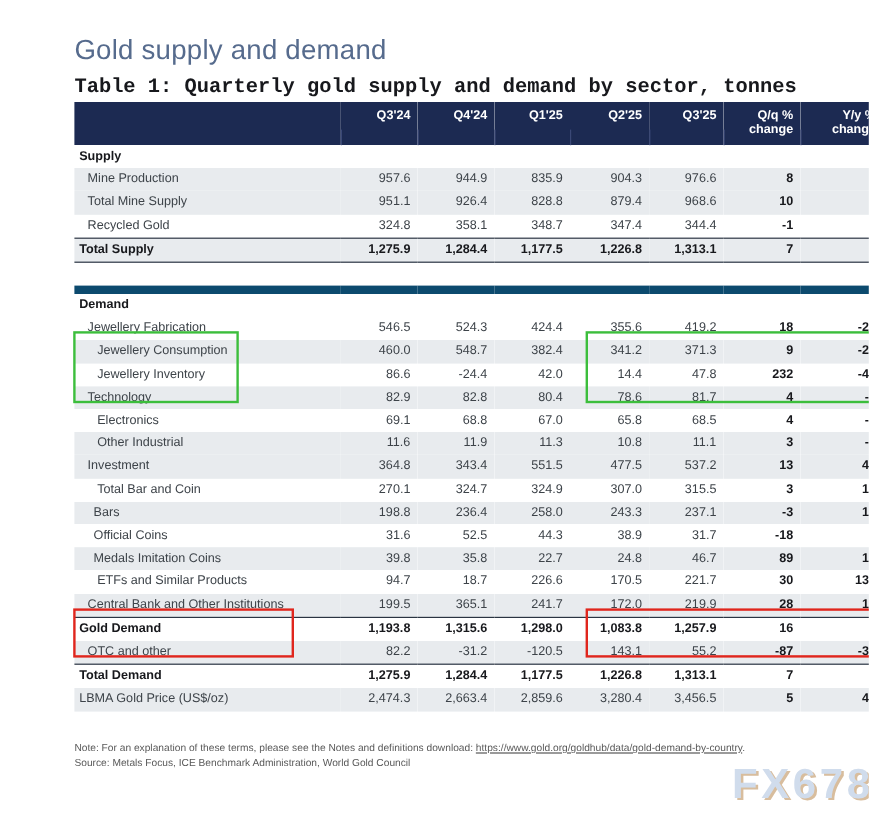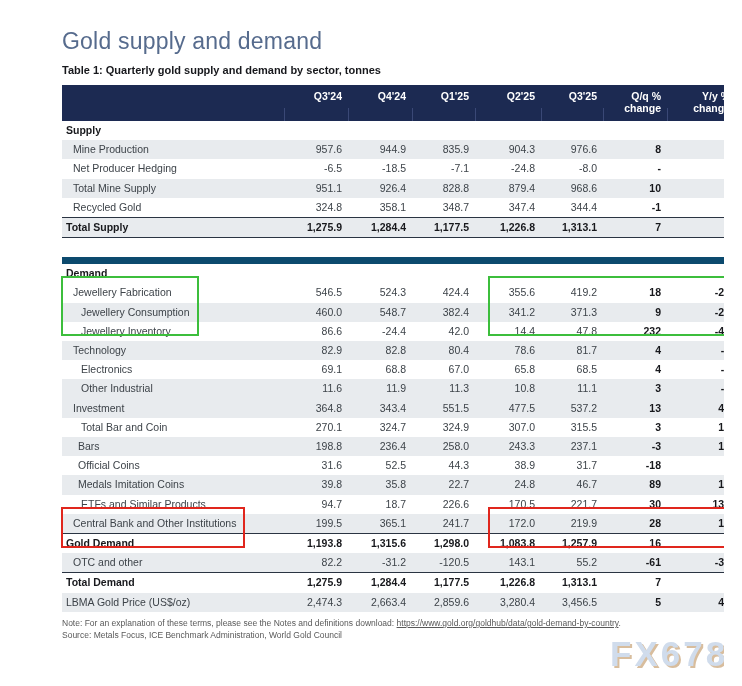--- a/index.html
+++ b/index.html
@@ -1,21 +1,21 @@
 <!DOCTYPE html>
 <html style="--header-bg: #1c2a52; --row-shade: #e8ebee; --rule: #2a3442; --title-color: #566b8d; --wm-fill: #d0dcec; --wm-shadow: #d8bd9d;"><head>
 <meta charset="utf-8">
 <style>
   html,body{margin:0;padding:0;background:#ffffff;}
   body{font-family:"Liberation Sans", sans-serif; -webkit-font-smoothing:antialiased;}
   #page{position:relative;width:724px;height:686px;background:#fff;overflow:hidden;}
 
   #title{position:absolute;left:62px;top:28px;font-size:23px;font-weight:400;
          color:var(--title-color,#566b8d);letter-spacing:.2px;}
-  #subtitle{position:absolute;left:62px;top:64px;font-size:11px;font-weight:700;color:#17181c;}
+  #subtitle{position:absolute;left:62px;top:64px;font-size:17px;font-weight:700;color:#17181c;font-family:Liberation Mono, monospace;}
 
   #table-wrapper{position:absolute;left:62px;top:85px;width:674px;}
   table{border-collapse:collapse;table-layout:fixed;width:674px;font-size:10.5px;color:#3d4349;}
   col.c-label{width:222px;} col.c1{width:64px;} col.c2{width:64px;} col.c3{width:63px;}
   col.c4{width:66px;} col.c5{width:62px;} col.c6{width:64px;} col.c7{width:69px;}
 
   thead th{background:var(--header-bg,#1c2a52);color:#fff;font-weight:700;font-size:10.5px;
            height:31px;vertical-align:top;padding:5px 6px 0 0;text-align:right;
            white-space:pre-line;line-height:12px;position:relative;margin-top:12px;}
   thead th.first{text-align:left;}
@@ -95,30 +95,20 @@
           <tr class="shaded">
             <td class="label ind-1"><span class="label-text">Mine Production</span></td>
             <td class="num">957.6</td>
             <td class="num">944.9</td>
             <td class="num">835.9</td>
             <td class="num">904.3</td>
             <td class="num">976.6</td>
             <td class="num pct">8</td>
             <td class="num pct">2</td>
           </tr>
-          <tr class="">
-            <td class="label ind-1"><span class="label-text">Net Producer Hedging</span></td>
-            <td class="num">-6.5</td>
-            <td class="num">-18.5</td>
-            <td class="num">-7.1</td>
-            <td class="num">-24.8</td>
-            <td class="num">-8.0</td>
-            <td class="num pct">-</td>
-            <td class="num pct">-</td>
-          </tr>
           <tr class="shaded">
             <td class="label ind-1"><span class="label-text">Total Mine Supply</span></td>
             <td class="num">951.1</td>
             <td class="num">926.4</td>
             <td class="num">828.8</td>
             <td class="num">879.4</td>
             <td class="num">968.6</td>
             <td class="num pct">10</td>
             <td class="num pct">2</td>
           </tr>
@@ -295,21 +285,21 @@
             <td class="num pct">16</td>
             <td class="num pct">5</td>
           </tr>
           <tr class="shaded">
             <td class="label ind-1"><span class="label-text">OTC and other</span></td>
             <td class="num">82.2</td>
             <td class="num">-31.2</td>
             <td class="num">-120.5</td>
             <td class="num">143.1</td>
             <td class="num">55.2</td>
-            <td class="num pct">-61</td>
+            <td class="num pct">-87</td>
             <td class="num pct">-33</td>
           </tr>
           <tr class="total rule-top-dark">
             <td class="label ind-0"><span class="label-text">Total Demand</span></td>
             <td class="num">1,275.9</td>
             <td class="num">1,284.4</td>
             <td class="num">1,177.5</td>
             <td class="num">1,226.8</td>
             <td class="num">1,313.1</td>
             <td class="num pct">7</td>

